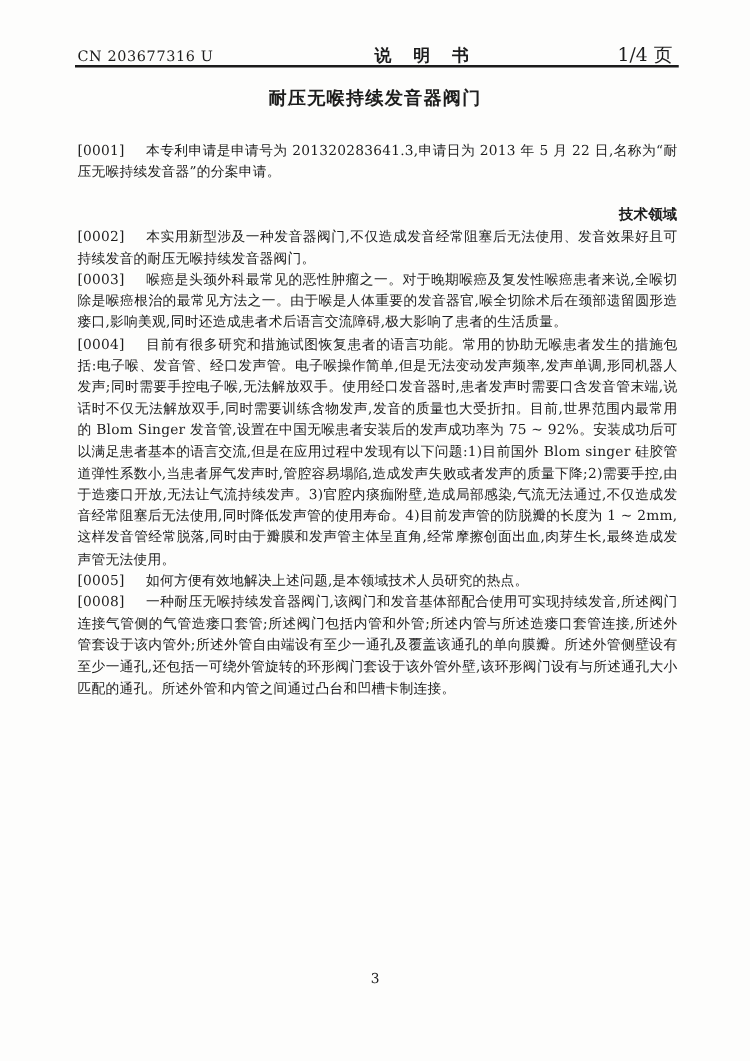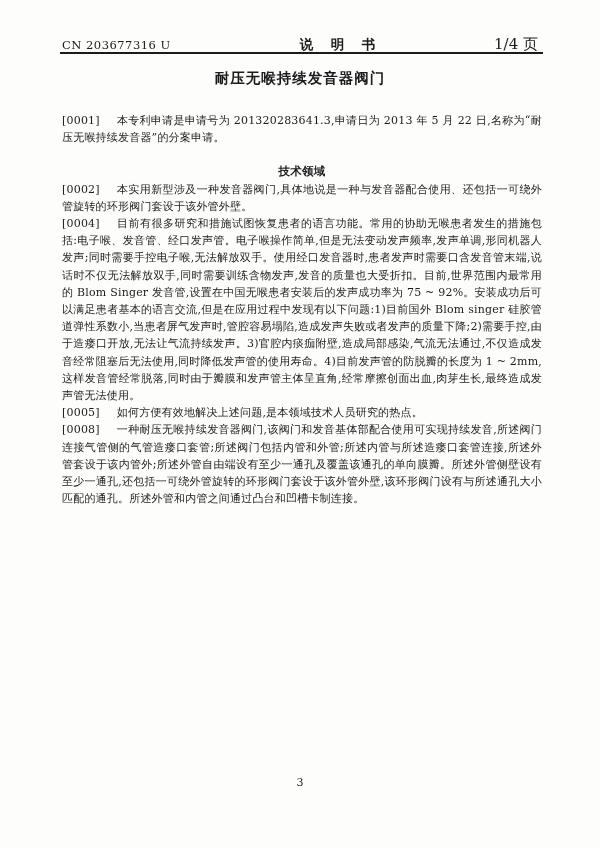--- a/index.html
+++ b/index.html
@@ -64,21 +64,21 @@
     width: 480px;
     font-size: 11px;
     line-height: 17.2px;
     letter-spacing: 0.2px;
     text-align: justify;
   }
   .sec-heading {
     font-weight: bold;
     font-size: 11.5px;
     margin-top: 17px;
-    text-align: center;
+    text-align: right;
   }
   .para { margin: 0; }
   .para-num { margin-right: 17px; white-space: nowrap; }
   .footer {
     position: absolute;
     top: 776px;
     left: 0;
     width: 100%;
     text-align: center;
     font-size: 11px;
@@ -91,21 +91,22 @@
   <div class="header">
     <span class="h-left">CN 203677316 U</span>
     <span class="h-center">说　明　书</span>
     <span class="h-right">1/4 页</span>
   </div>
   <div class="rule"></div>
   <h1 class="title">耐压无喉持续发音器阀门</h1>
   <div class="body">
       <div class="para"><span class="para-num">[0001]</span><span>本专利申请是申请号为 201320283641.3,申请日为 2013 年 5 月 22 日,名称为“耐压无喉持续发音器”的分案申请。</span></div>
       <div class="sec-heading">技术领域</div>
-      <div class="para"><span class="para-num">[0002]</span><span>本实用新型涉及一种发音器阀门,具体地说是一种与发音器配合使用、还包括一可绕外管旋转的环形阀门套设于该外管外壁。</span></div>
+      <div class="para"><span class="para-num">[0002]</span><span>本实用新型涉及一种发音器阀门,不仅造成发音经常阻塞后无法使用、发音效果好且可持续发音的耐压无喉持续发音器阀门。</span></div>
+      <div class="para"><span class="para-num">[0003]</span><span>喉癌是头颈外科最常见的恶性肿瘤之一。对于晚期喉癌及复发性喉癌患者来说,全喉切除是喉癌根治的最常见方法之一。由于喉是人体重要的发音器官,喉全切除术后在颈部遗留圆形造瘘口,影响美观,同时还造成患者术后语言交流障碍,极大影响了患者的生活质量。</span></div>
       <div class="para"><span class="para-num">[0004]</span><span>目前有很多研究和措施试图恢复患者的语言功能。常用的协助无喉患者发生的措施包括:电子喉、发音管、经口发声管。电子喉操作简单,但是无法变动发声频率,发声单调,形同机器人发声;同时需要手控电子喉,无法解放双手。使用经口发音器时,患者发声时需要口含发音管末端,说话时不仅无法解放双手,同时需要训练含物发声,发音的质量也大受折扣。目前,世界范围内最常用的 Blom Singer 发音管,设置在中国无喉患者安装后的发声成功率为 75 ~ 92%。安装成功后可以满足患者基本的语言交流,但是在应用过程中发现有以下问题:1)目前国外 Blom singer 硅胶管道弹性系数小,当患者屏气发声时,管腔容易塌陷,造成发声失败或者发声的质量下降;2)需要手控,由于造瘘口开放,无法让气流持续发声。3)官腔内痰痂附壁,造成局部感染,气流无法通过,不仅造成发音经常阻塞后无法使用,同时降低发声管的使用寿命。4)目前发声管的防脱瓣的长度为 1 ~ 2mm,这样发音管经常脱落,同时由于瓣膜和发声管主体呈直角,经常摩擦创面出血,肉芽生长,最终造成发声管无法使用。</span></div>
       <div class="para"><span class="para-num">[0005]</span><span>如何方便有效地解决上述问题,是本领域技术人员研究的热点。</span></div>
       <div class="para"><span class="para-num">[0008]</span><span>一种耐压无喉持续发音器阀门,该阀门和发音基体部配合使用可实现持续发音,所述阀门连接气管侧的气管造瘘口套管;所述阀门包括内管和外管;所述内管与所述造瘘口套管连接,所述外管套设于该内管外;所述外管自由端设有至少一通孔及覆盖该通孔的单向膜瓣。所述外管侧壁设有至少一通孔,还包括一可绕外管旋转的环形阀门套设于该外管外壁,该环形阀门设有与所述通孔大小匹配的通孔。所述外管和内管之间通过凸台和凹槽卡制连接。</span></div>
     </div>
   <div class="footer">
     <span>3</span>
   </div>
 </div>
 
 </body></html>

